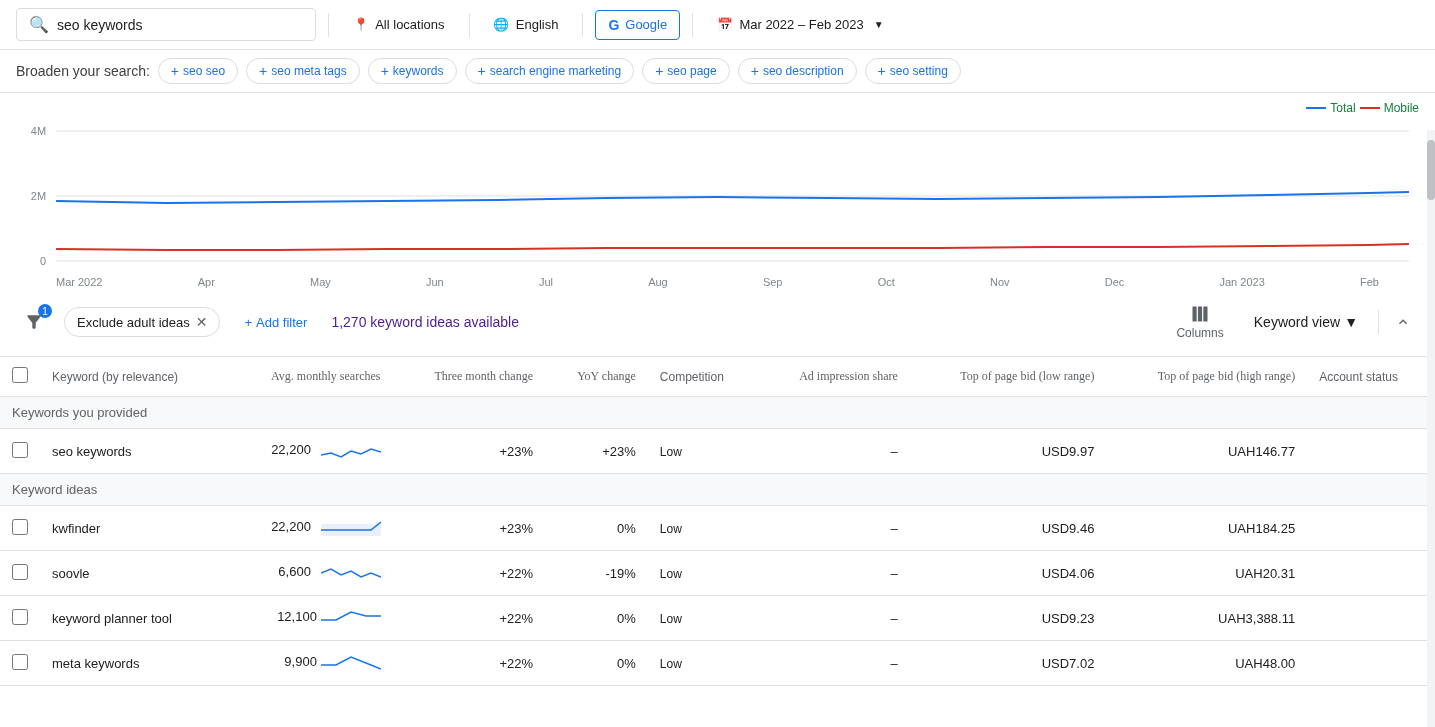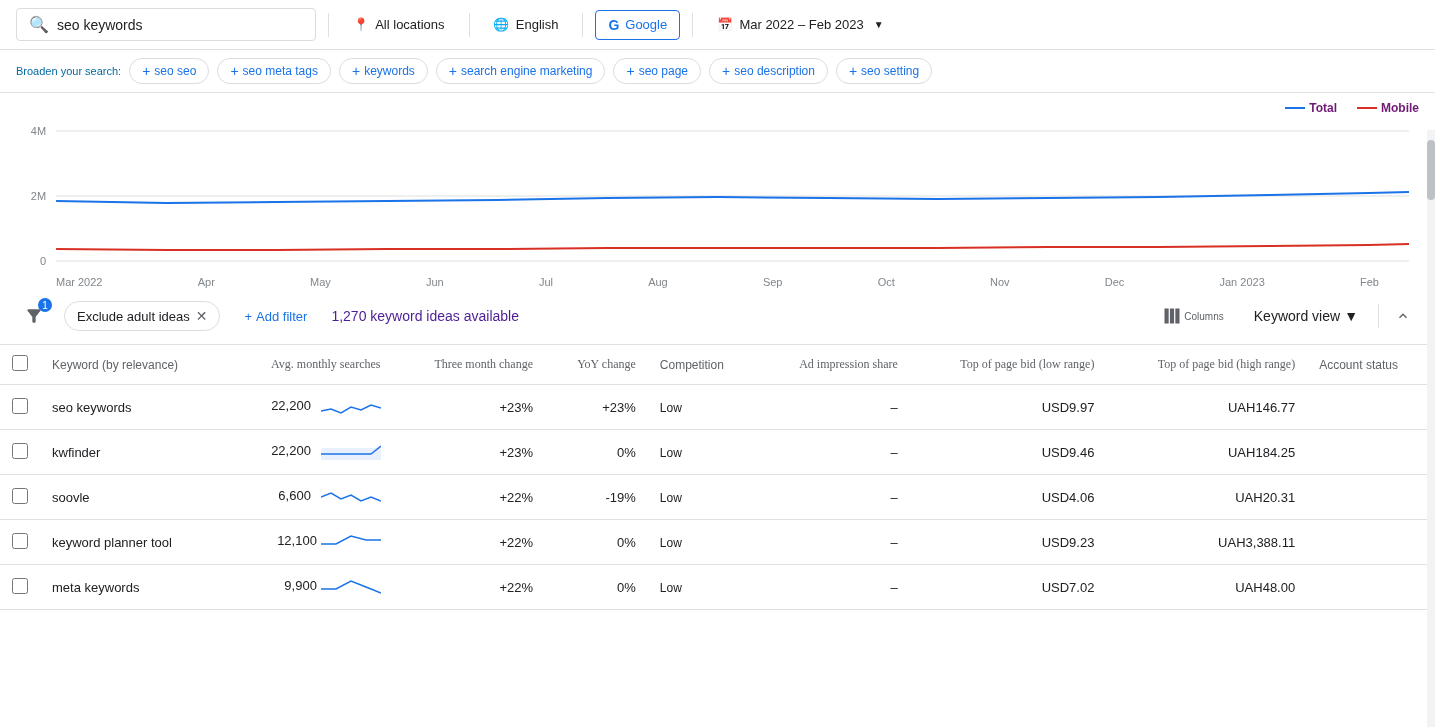--- a/index.html
+++ b/index.html
@@ -58,22 +58,22 @@
     .broaden-bar {
       display: flex;
       align-items: center;
       padding: 8px 16px;
       gap: 8px;
       flex-wrap: wrap;
       border-bottom: 1px solid #e0e0e0;
       background: #fff;
     }
     .broaden-label {
-      font-size: 11px;
-      color: #0369a1;
+      font-size: 14px;
+      color: #404040;
       white-space: nowrap;
     }
     .broaden-chip {
       display: flex;
       align-items: center;
       gap: 4px;
       padding: 4px 12px;
       border: 1px solid #dadce0;
       border-radius: 16px;
       font-size: 12px;
@@ -88,24 +88,23 @@
       position: relative;
       padding: 12px 16px 0 16px;
       background: #fff;
       height: 195px;
     }
     .chart-legend {
       position: absolute;
       top: 8px;
       right: 16px;
       display: flex;
-      gap: 20px;
+      gap: 4px;
       font-size: 12px;
-      color: #701a75;
-      font-weight: bold;
+      color: #15803d;
     }
     .legend-item {
       display: flex;
       align-items: center;
       gap: 4px;
     }
     .legend-dot {
       width: 20px;
       height: 2px;
     }
@@ -187,26 +186,26 @@
       color: #4c1d95;
     }
     .right-filter-btns {
       display: flex;
       align-items: center;
       gap: 8px;
     }
     .columns-btn {
       display: flex;
       align-items: center;
-      flex-direction: row;
+      flex-direction: column;
       gap: 2px;
       padding: 6px 10px;
       border-radius: 4px;
       cursor: pointer;
-      font-size: 10px;
+      font-size: 12px;
       color: #5f6368;
     }
     .keyword-view-btn {
       display: flex;
       align-items: center;
       gap: 4px;
       padding: 6px 12px;
       border-radius: 4px;
       cursor: pointer;
       font-size: 14px;
@@ -484,20 +483,25 @@
         <th class="right">
           <span>Top of page bid (high range)</span>
         </th>
         <th>
           <span>Account status</span>
         </th>
       </tr>
     </thead>
     <tbody>
 
+      <tr class="group-header">
+        <td colspan="10">
+          <span>Keywords you provided</span>
+        </td>
+      </tr>
       <tr>
         <td class="checkbox-cell">
           <input type="checkbox" style="">
         </td>
         <td>
           <span>seo keywords</span>
         </td>
         <td class="right">
           <span style="margin-right:6px;">22,200</span>
           
@@ -521,20 +525,25 @@
           <span>USD9.97</span>
         </td>
         <td class="right">
           <span>UAH146.77</span>
         </td>
         <td>
           <span></span>
         </td>
       </tr>
 
+      <tr class="group-header">
+        <td colspan="10">
+          <span>Keyword ideas</span>
+        </td>
+      </tr>
 
       <tr>
         <td class="checkbox-cell">
           <input type="checkbox" style="">
         </td>
         <td>
           <span>kwfinder</span>
         </td>
         <td class="right">
           <span style="margin-right:6px;">22,200</span>

